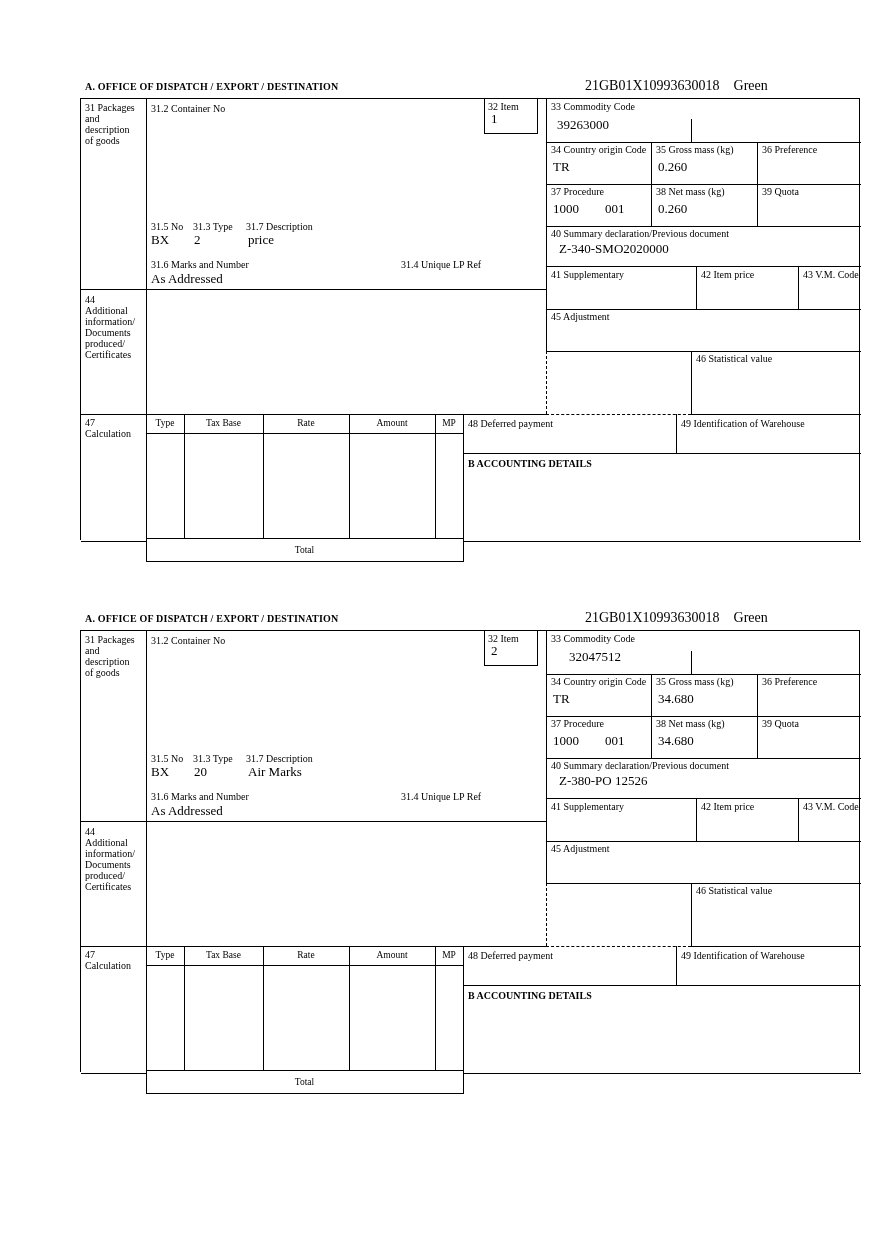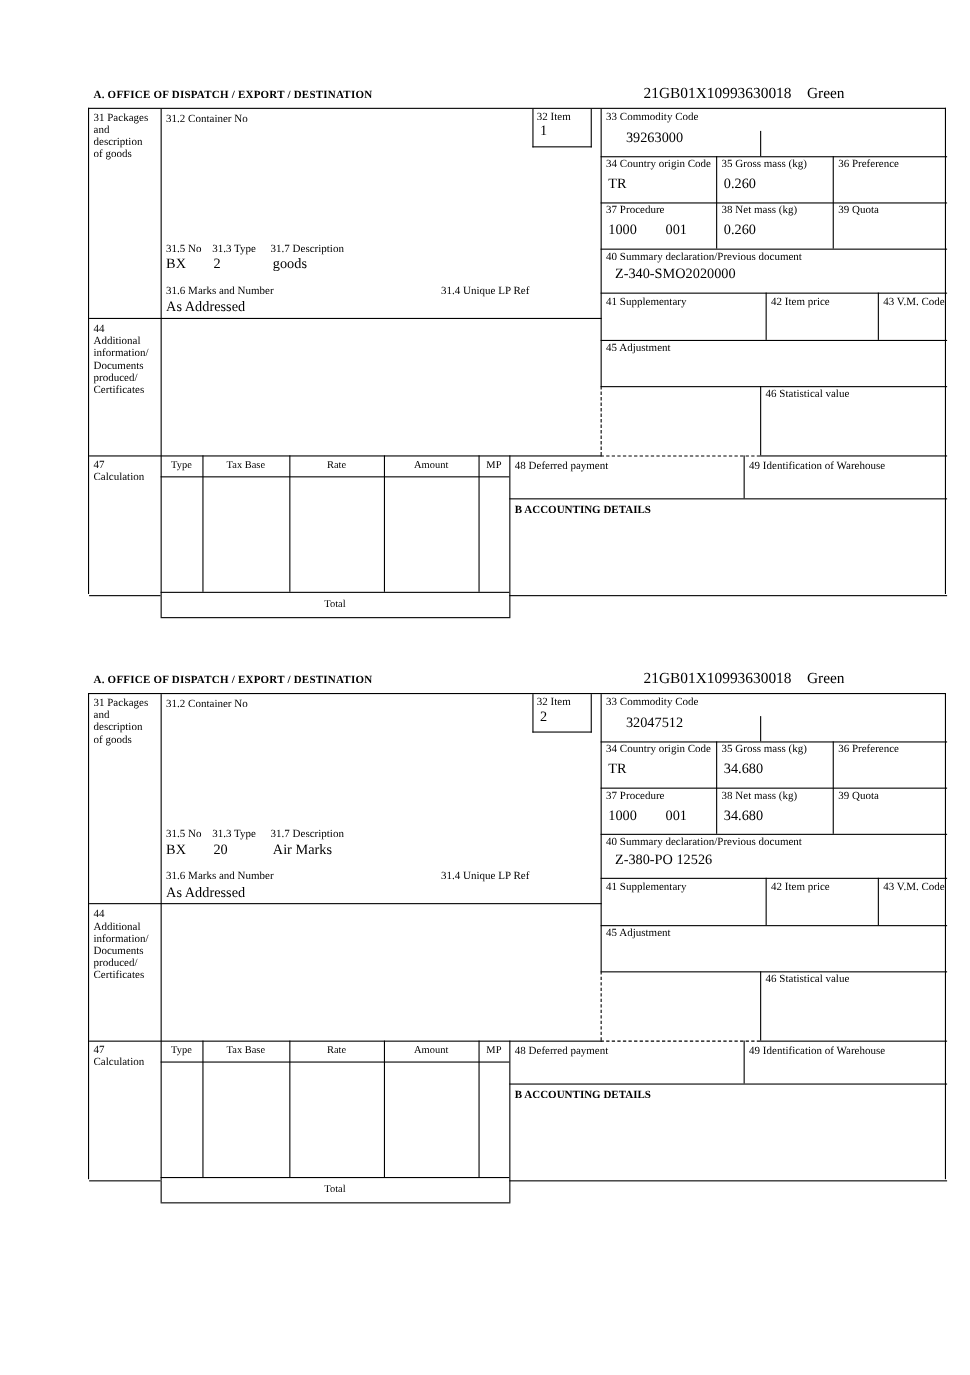--- a/index.html
+++ b/index.html
@@ -85,27 +85,27 @@
     <div class="lbl" style="left:70px; top:4px">31.2 Container No</div>
     <div class="itembox">
       <div class="lbl" style="left:3px; top:2px">32 Item</div>
       <div class="val" style="left:6px; top:12px">1</div>
     </div>
     <div class="lbl" style="left:70px; top:122px">31.5 No</div>
     <div class="lbl" style="left:112px; top:122px">31.3 Type</div>
     <div class="lbl" style="left:165px; top:122px">31.7 Description</div>
     <div class="val" style="left:70px; top:133px">BX</div>
     <div class="val" style="left:113px; top:133px">2</div>
-    <div class="val" style="left:167px; top:133px">goods</div>
+    <div class="val" style="left:167px; top:133px">price</div>
     <div class="lbl" style="left:70px; top:160px">31.6 Marks and Number</div>
     <div class="lbl" style="left:320px; top:160px">31.4 Unique LP Ref</div>
     <div class="val" style="left:70px; top:172px">As Addressed</div>
 
     <div class="lbl" style="left:470px; top:2px">33 Commodity Code</div>
-    <div class="val" style="left:488px; top:18px">39263000</div>
+    <div class="val" style="left:476px; top:18px">39263000</div>
     <div class="lbl" style="left:470px; top:45px">34 Country origin Code</div>
     <div class="val" style="left:472px; top:60px">TR</div>
     <div class="lbl" style="left:575px; top:45px">35 Gross mass (kg)</div>
     <div class="val" style="left:577px; top:60px">0.260</div>
     <div class="lbl" style="left:681px; top:45px">36 Preference</div>
     <div class="lbl" style="left:470px; top:87px">37 Procedure</div>
     <div class="val" style="left:472px; top:102px"><span>1000</span><span class="proc-gap">001</span></div>
     <div class="lbl" style="left:575px; top:87px">38 Net mass (kg)</div>
     <div class="val" style="left:577px; top:102px">0.260</div>
     <div class="lbl" style="left:681px; top:87px">39 Quota</div>

